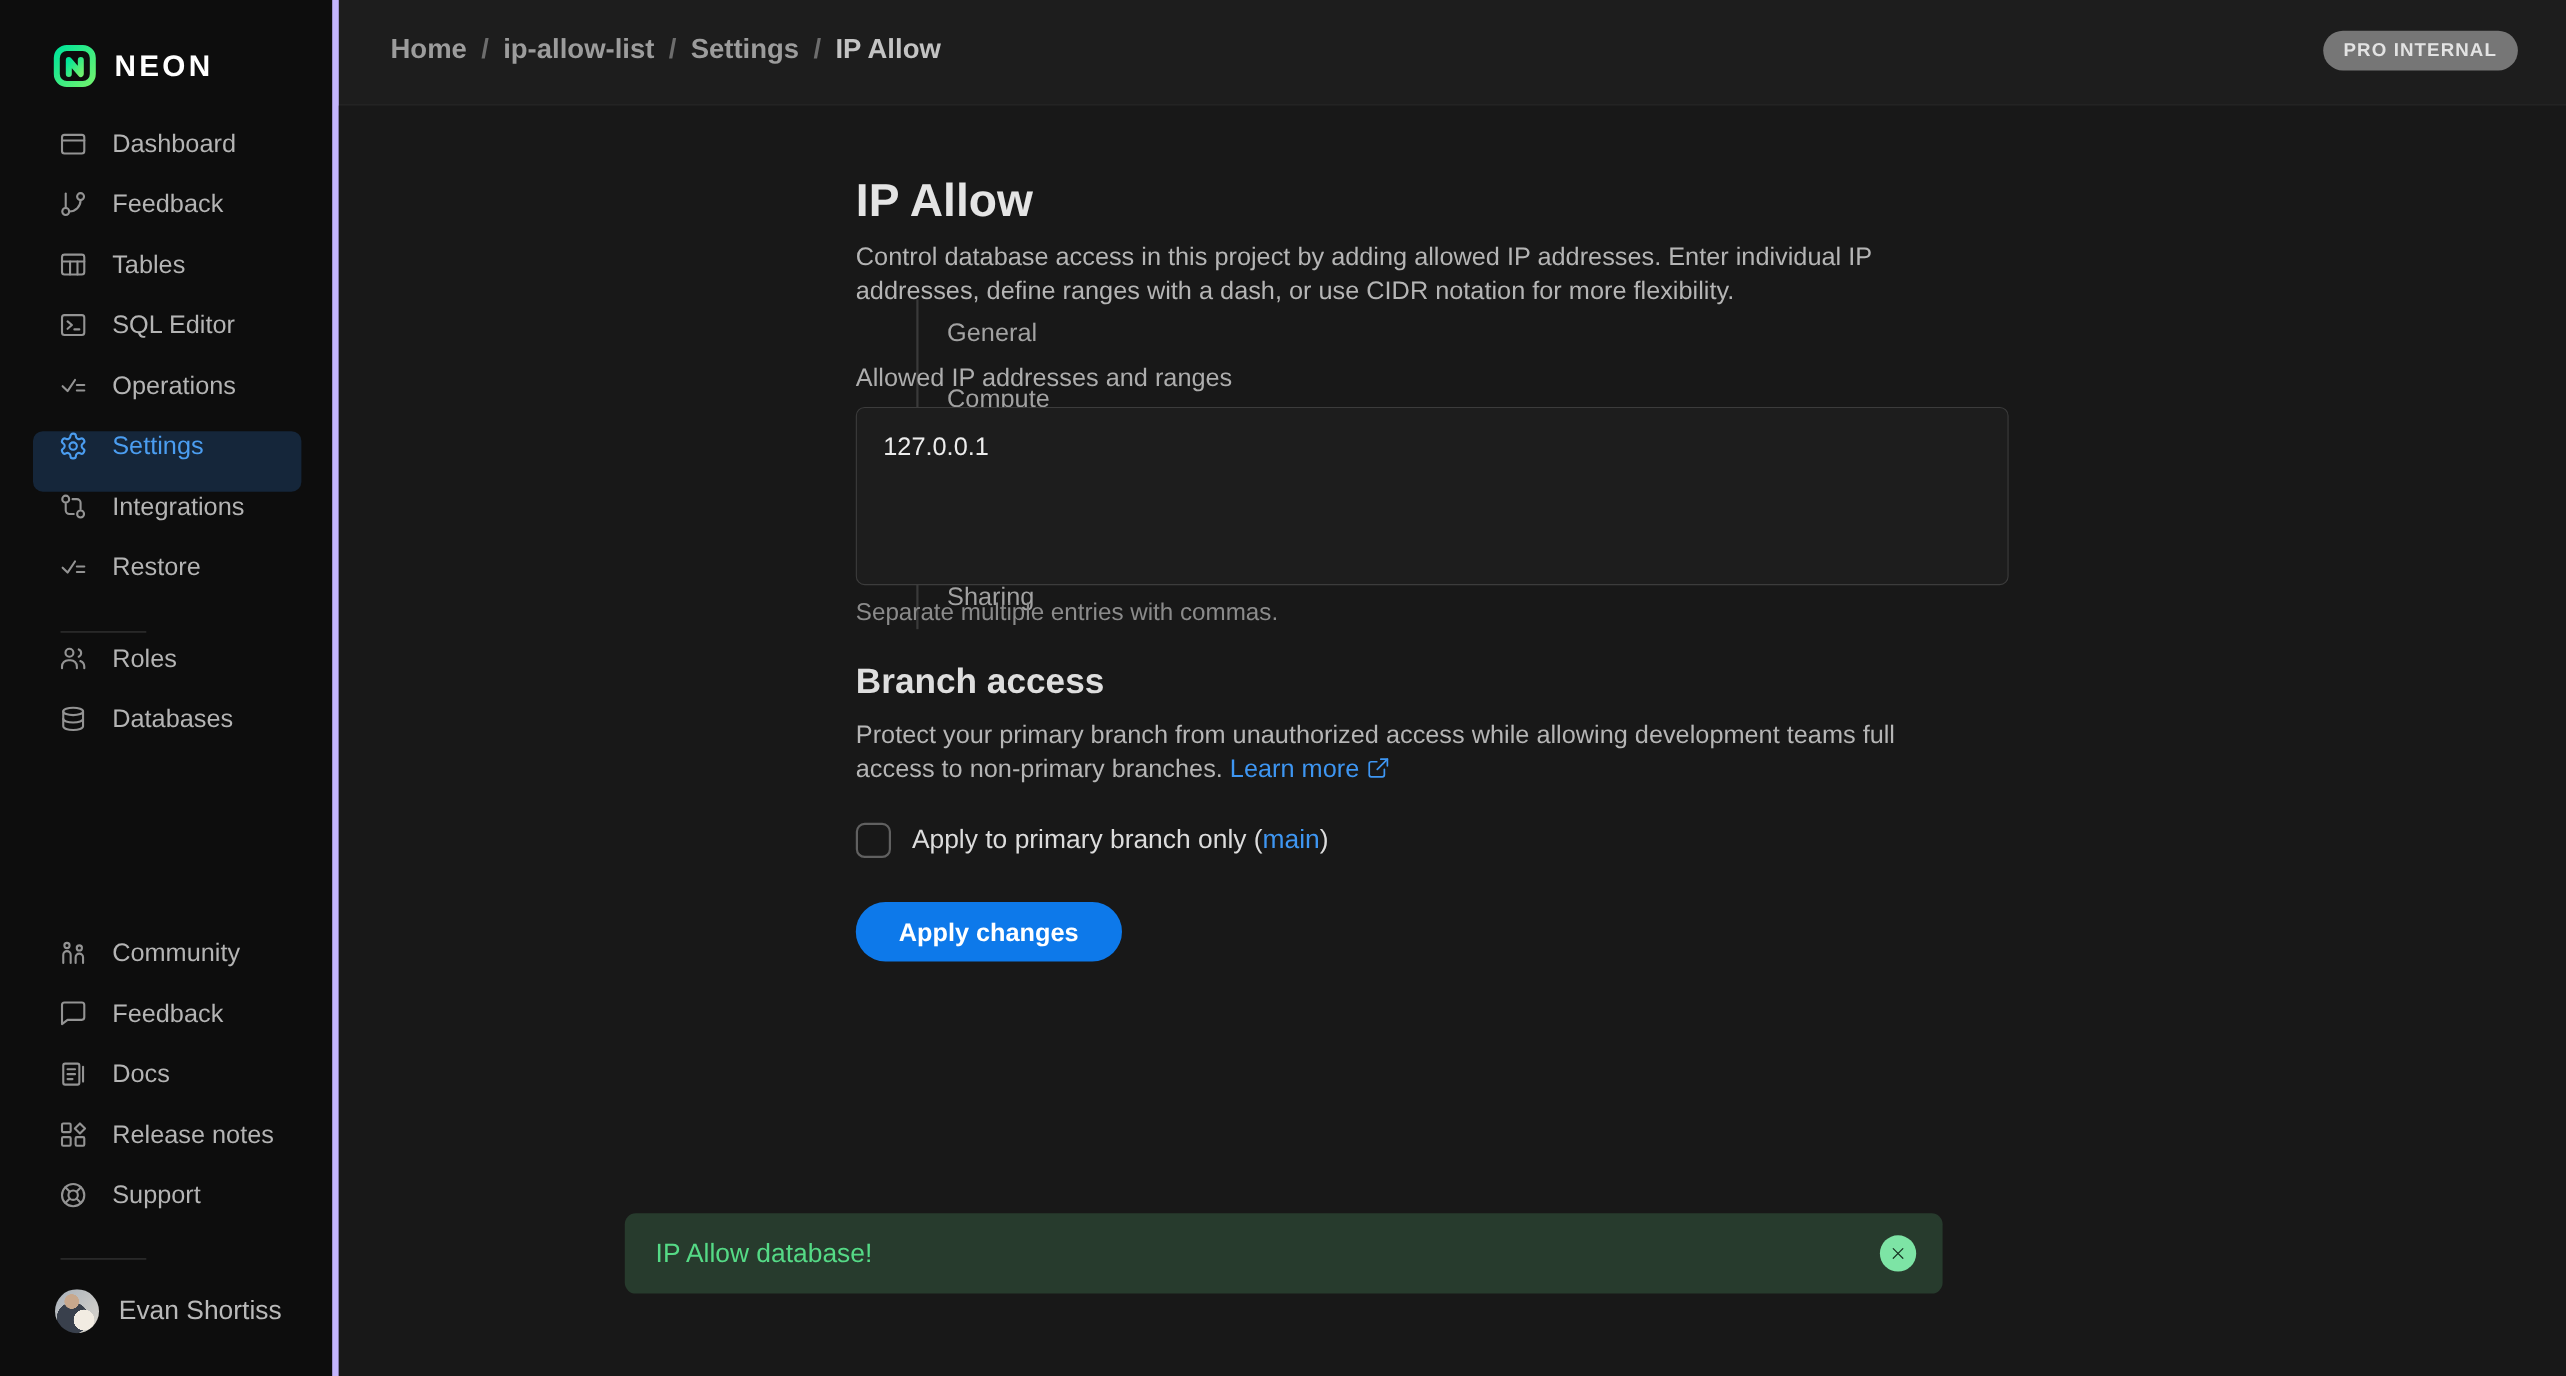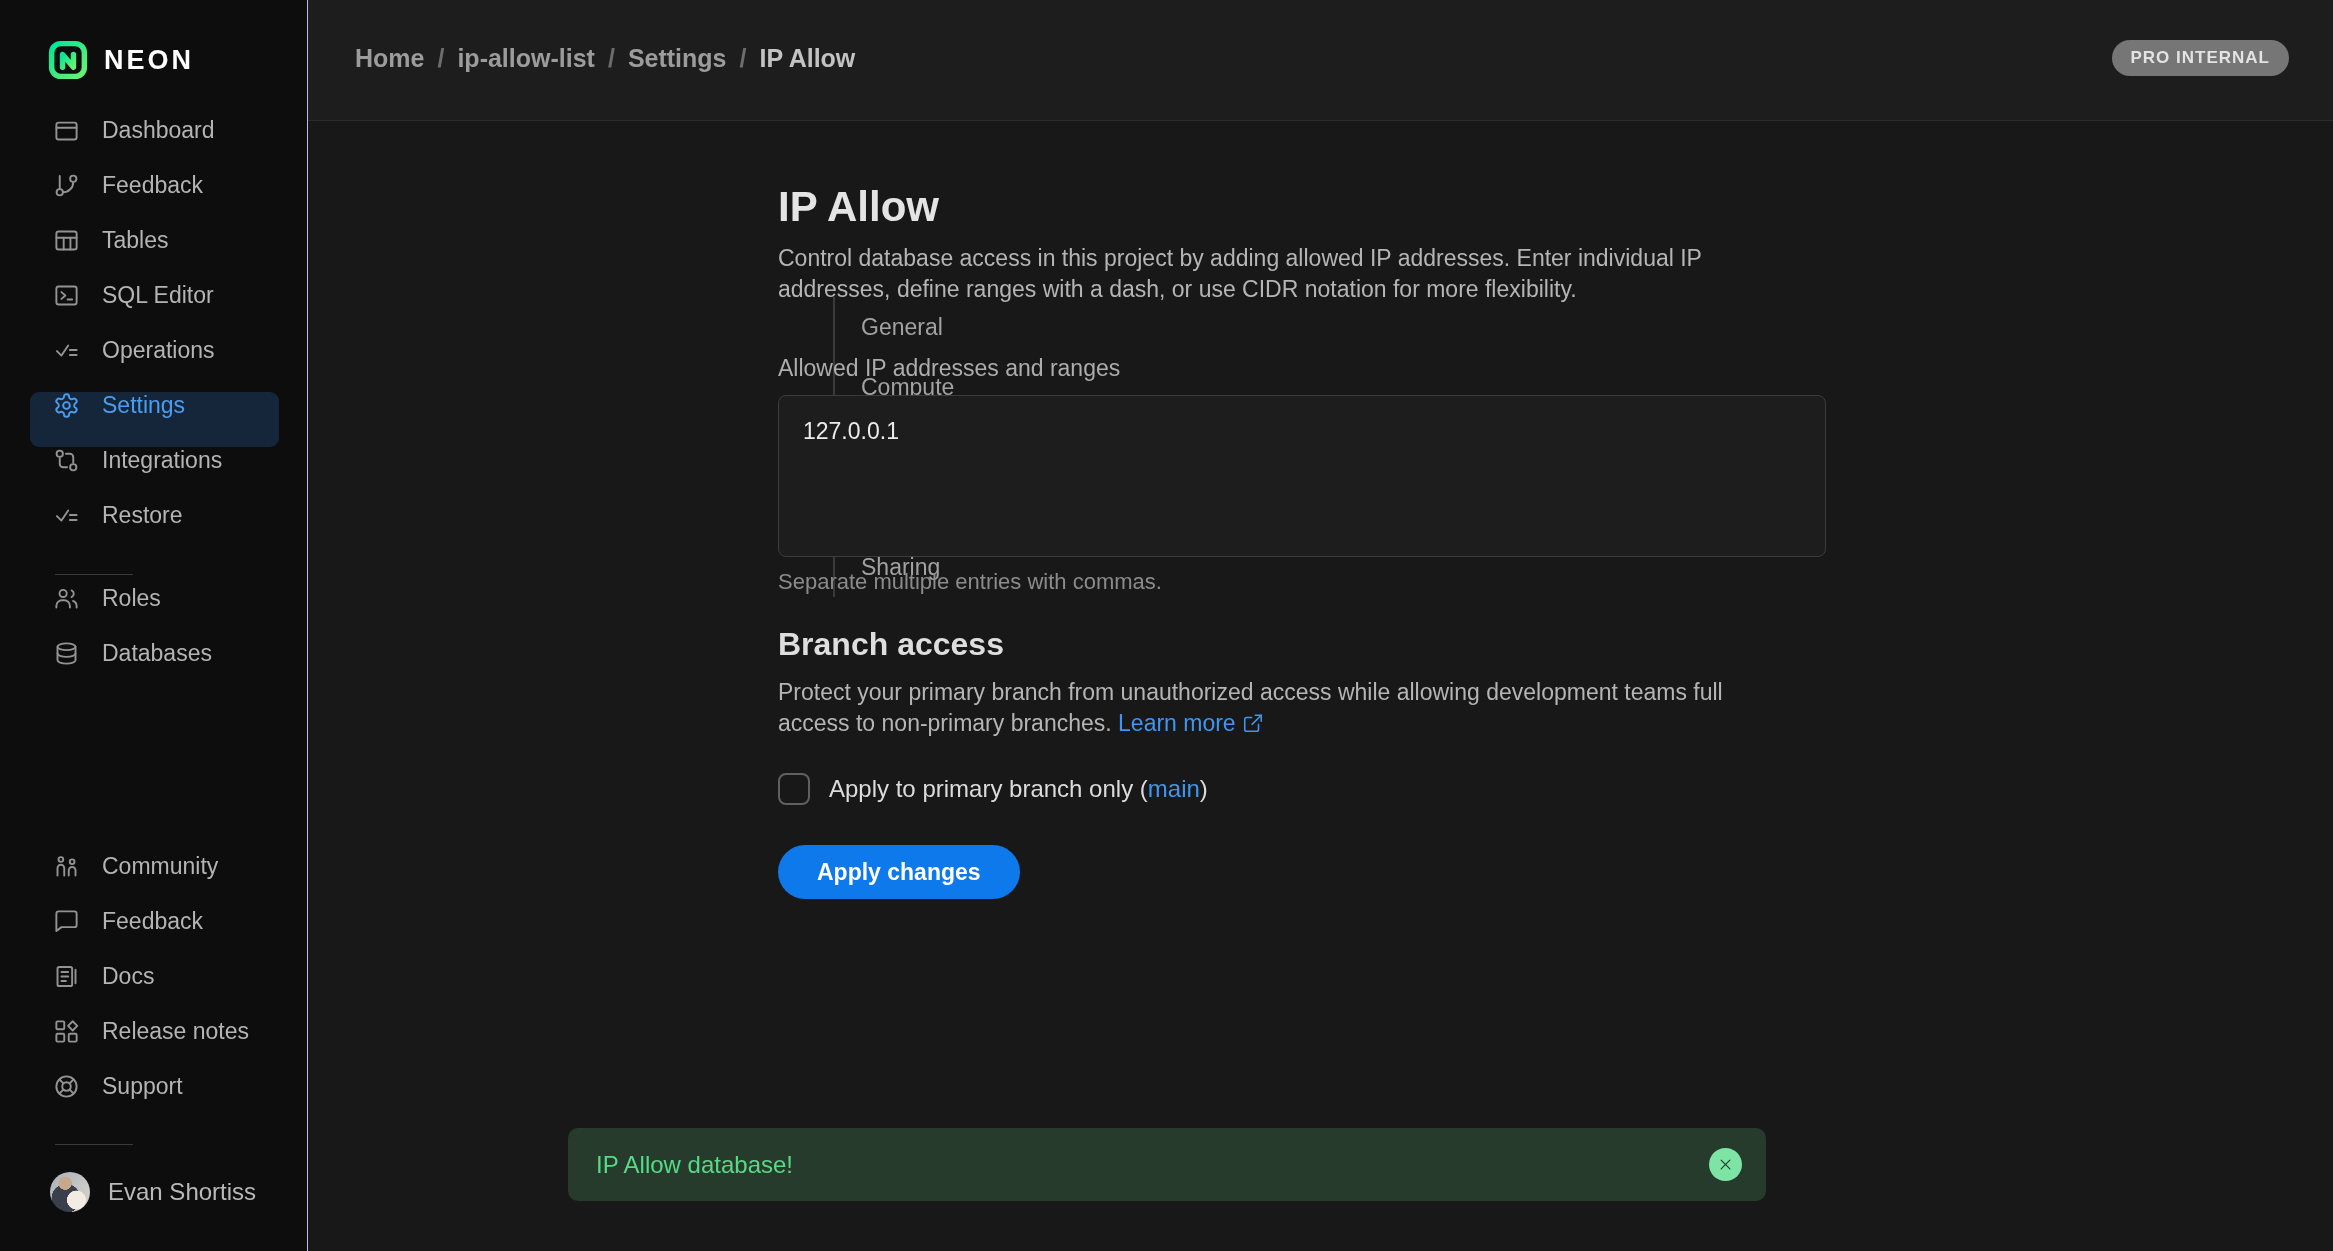--- a/index.html
+++ b/index.html
@@ -8,21 +8,21 @@
     width:2333px; height:1251px; overflow:hidden;
     background:#181818;
     font-family:"Liberation Sans","DejaVu Sans",sans-serif;
     -webkit-font-smoothing:antialiased;
   }
   .app { display:flex; width:2333px; height:1251px; }
 
   
   .sidebar {
     position:relative; flex:none; width:308px; height:100%;
-    background:#0d0d0d; border-right:1px solid #c4b5fd;
+    background:#0d0d0d; border-right:6px solid #c4b5fd;
   }
   .logo-row { position:absolute; top:40px; left:48px; display:flex; align-items:center; gap:16px; cursor:pointer; }
   .brand-name { color:#ffffff; font-size:27px; font-weight:800; letter-spacing:3px; }
   .nav-group { position:absolute; left:30px; right:28px; }
   .nav-group.g1 { top:117px; }
   .nav-group.g2 { top:585px; }
   .nav-group.g3 { top:853px; }
   .nav-item {
     display:flex; align-items:flex-start; gap:22px; height:55px;
     padding:0 12px 0 23px; border-radius:9px;
@@ -41,21 +41,21 @@
       radial-gradient(circle at 66% 70%, #f2ece2 0 24%, rgba(0,0,0,0) 25%),
       radial-gradient(circle at 38% 28%, #c8a88d 0 17%, rgba(0,0,0,0) 18%),
       radial-gradient(circle at 40% 66%, #39404c 0 40%, rgba(0,0,0,0) 41%),
       linear-gradient(135deg,#a8b0b9,#ddd8cf);
   }
   .user-name { color:#b9b9b9; font-size:24px; }
 
   
   .main-col { flex:1; display:flex; flex-direction:column; height:100%; }
   .topbar {
-    flex:none; height:121px; background:#1d1d1d; border-bottom:1px solid #2b2b2b;
+    flex:none; height:96px; background:#1d1d1d; border-bottom:1px solid #2b2b2b;
     display:flex; align-items:center; justify-content:space-between; padding:0 44px 4px 47px;
   }
   .breadcrumb { display:flex; align-items:center; gap:13px; font-size:25px; font-weight:700; }
   .crumb { color:#9c9c9c; cursor:pointer; }
   .crumb.current { color:#c3c3c3; cursor:default; }
   .crumb-sep { color:#6d6d6d; font-weight:700; }
   .badge {
     background:#767676; color:#e3e3e3; font-size:17px; font-weight:700;
     letter-spacing:1px; border-radius:999px; padding:8px 19px; white-space:nowrap;
   }

